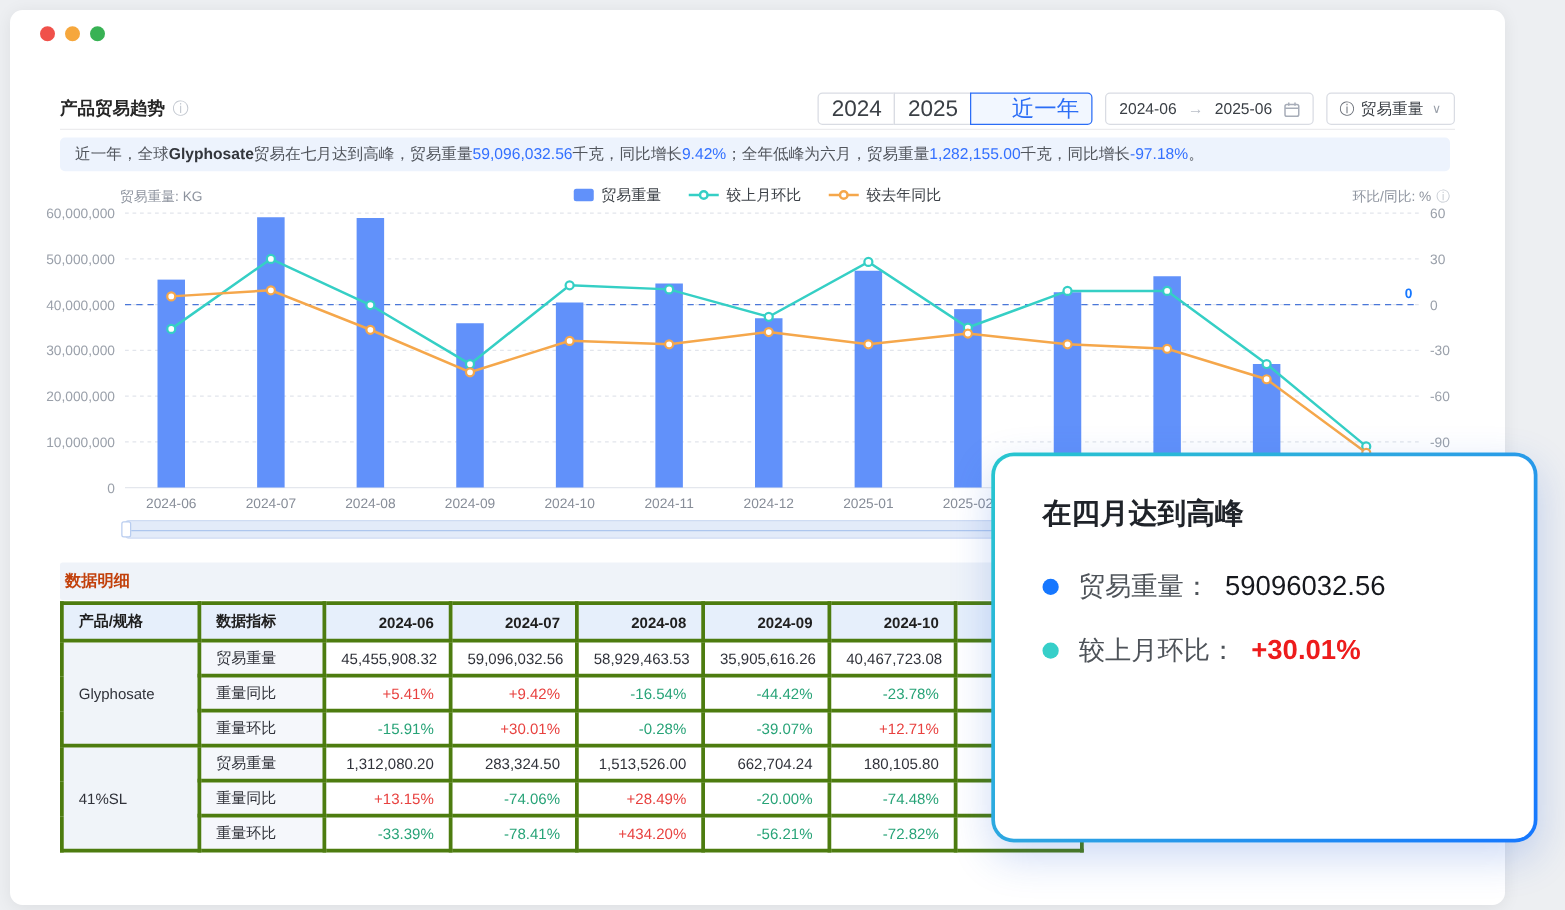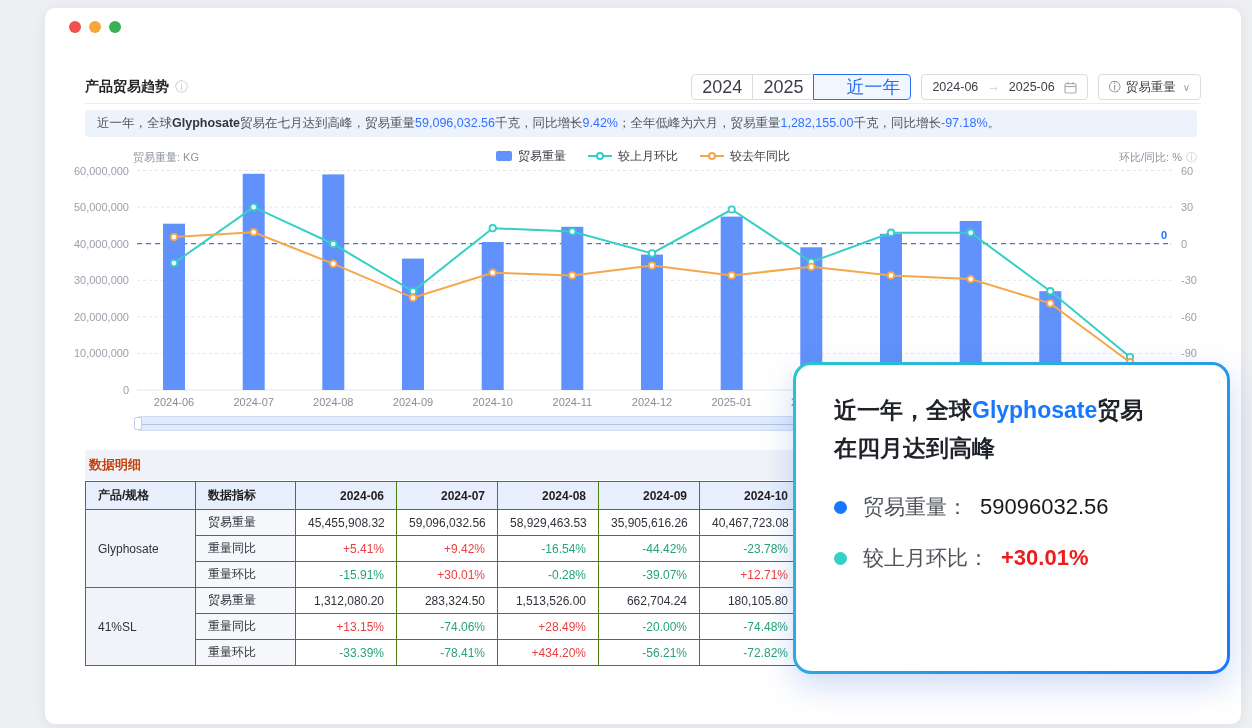--- a/index.html
+++ b/index.html
@@ -1,17 +1,17 @@
 <!DOCTYPE html>
 <html><head>
 <meta charset="utf-8">
 <style>
   html,body{margin:0;padding:0;}
   body{width:1252px;height:728px;overflow:hidden;background:#edeff2;font-family:"Liberation Sans",sans-serif;position:relative;}
-  .window{position:absolute;left:8px;top:8px;width:1196px;height:716px;background:#fff;border-radius:10px;box-shadow:0 2px 14px rgba(0,0,0,.07);margin-left:37px;}
+  .window{position:absolute;left:8px;top:8px;width:1196px;height:716px;background:#fff;border-radius:10px;box-shadow:0 2px 14px rgba(0,0,0,.07);}
   
   .titlebar{position:absolute;left:24px;top:13px;display:flex;gap:8px;}
   .tl{width:12px;height:12px;border-radius:50%;display:inline-block;}
   
   .header-row{position:absolute;left:40px;right:40px;top:64px;height:30px;display:flex;justify-content:space-between;align-items:center;}
   .page-title{font-size:14px;font-weight:700;color:#262626;display:flex;align-items:center;}
   .info-i{color:#c3c8d0;font-weight:400;font-size:13px;margin-left:6px;}
   .controls{display:flex;align-items:center;gap:10px;}
   .seg-group{display:flex;}
   .seg-btn{min-width:46px;height:26px;line-height:24px;padding:0 10px;border:1px solid #d9dce3;background:#fff;font-size:18px;color:#3a3f45;text-align:center;box-sizing:border-box;margin-left:-1px;cursor:pointer;}
@@ -42,21 +42,21 @@
   #chart-svg{position:absolute;left:0;top:0;}
   .tick{font-size:11px;fill:#9aa0aa;}
   .xlab{font-size:11px;fill:#878d98;}
   .zlab{font-size:11px;fill:#1677ff;font-weight:700;}
   .brush{position:absolute;left:92px;top:268px;width:1035px;height:15px;background:#e3ebf9;border:1px solid #cfdcf3;border-radius:3px;box-sizing:border-box;}
   .brush:before{content:"";position:absolute;left:4px;right:4px;top:7px;height:1px;background:#adc6ee;}
   .brush-handle{position:absolute;left:-4px;top:0px;width:8px;height:13px;background:#fff;border:1px solid #b9cdf0;border-radius:2px;box-sizing:border-box;}
   
   .section-band{position:absolute;left:40px;top:442px;width:1116px;height:30px;line-height:30px;background:#eff3f9;border-radius:2px;font-size:13px;font-weight:700;color:#c2410c;padding-left:4px;box-sizing:border-box;}
   #data-table{position:absolute;left:40px;top:473px;border-collapse:collapse;table-layout:fixed;width:816px;font-size:12px;color:#30323a;background:#fff;}
-  #data-table th,#data-table td{border:1px solid #4d7c0f;height:25px;padding:0 12px;overflow:hidden;white-space:nowrap;}
+  #data-table th,#data-table td{border:3px solid #4d7c0f;height:25px;padding:0 12px;overflow:hidden;white-space:nowrap;}
   #data-table thead th{height:27px;background:#e6effb;font-weight:700;text-align:right;color:#1f1f1f;}
   #data-table thead th.th-left{text-align:left;}
   #data-table td.metric{background:#f5f7fb;text-align:left;}
   #data-table td.product{background:#f0f4f9;text-align:left;vertical-align:middle;}
   #data-table td.val{text-align:right;background:#fff;}
   .pos{color:#e8413f;}
   .neg{color:#27a377;}
   
   .popup{position:absolute;left:793px;top:362px;width:437px;height:312px;z-index:40;border-radius:18px;padding:3px;box-sizing:border-box;background:linear-gradient(135deg,#27c6cf 0%,#2da5e2 45%,#1677ff 100%);box-shadow:0 12px 32px rgba(31,90,216,.22);}
   .popup-inner{width:100%;height:100%;background:#fff;border-radius:15px;padding:26px 26px 0 38px;box-sizing:border-box;}
@@ -304,21 +304,20 @@
             <td class="val neg">-72.82%</td>
             <td class="val"></td>
           </tr>
         </tbody>
       </table>
   </div>
 
   <div class="popup">
     <div class="popup-inner">
       <div id="popup-title">
-          <div class="pt-line"><span>近一年，全球</span><span class="pt-blue">Glyphosate</span><span>贸易</span></div>
           <div class="pt-line"><span>在四月达到高峰</span></div>
         </div>
       <div class="popup-items" id="popup-items">
           <div class="p-item">
             <span class="p-dot" style="background:#1677ff"></span>
             <span class="p-label">贸易重量：</span>
             <span class="p-val v-dark">59096032.56</span>
           </div>
           <div class="p-item">
             <span class="p-dot" style="background:#36cfc9"></span>

